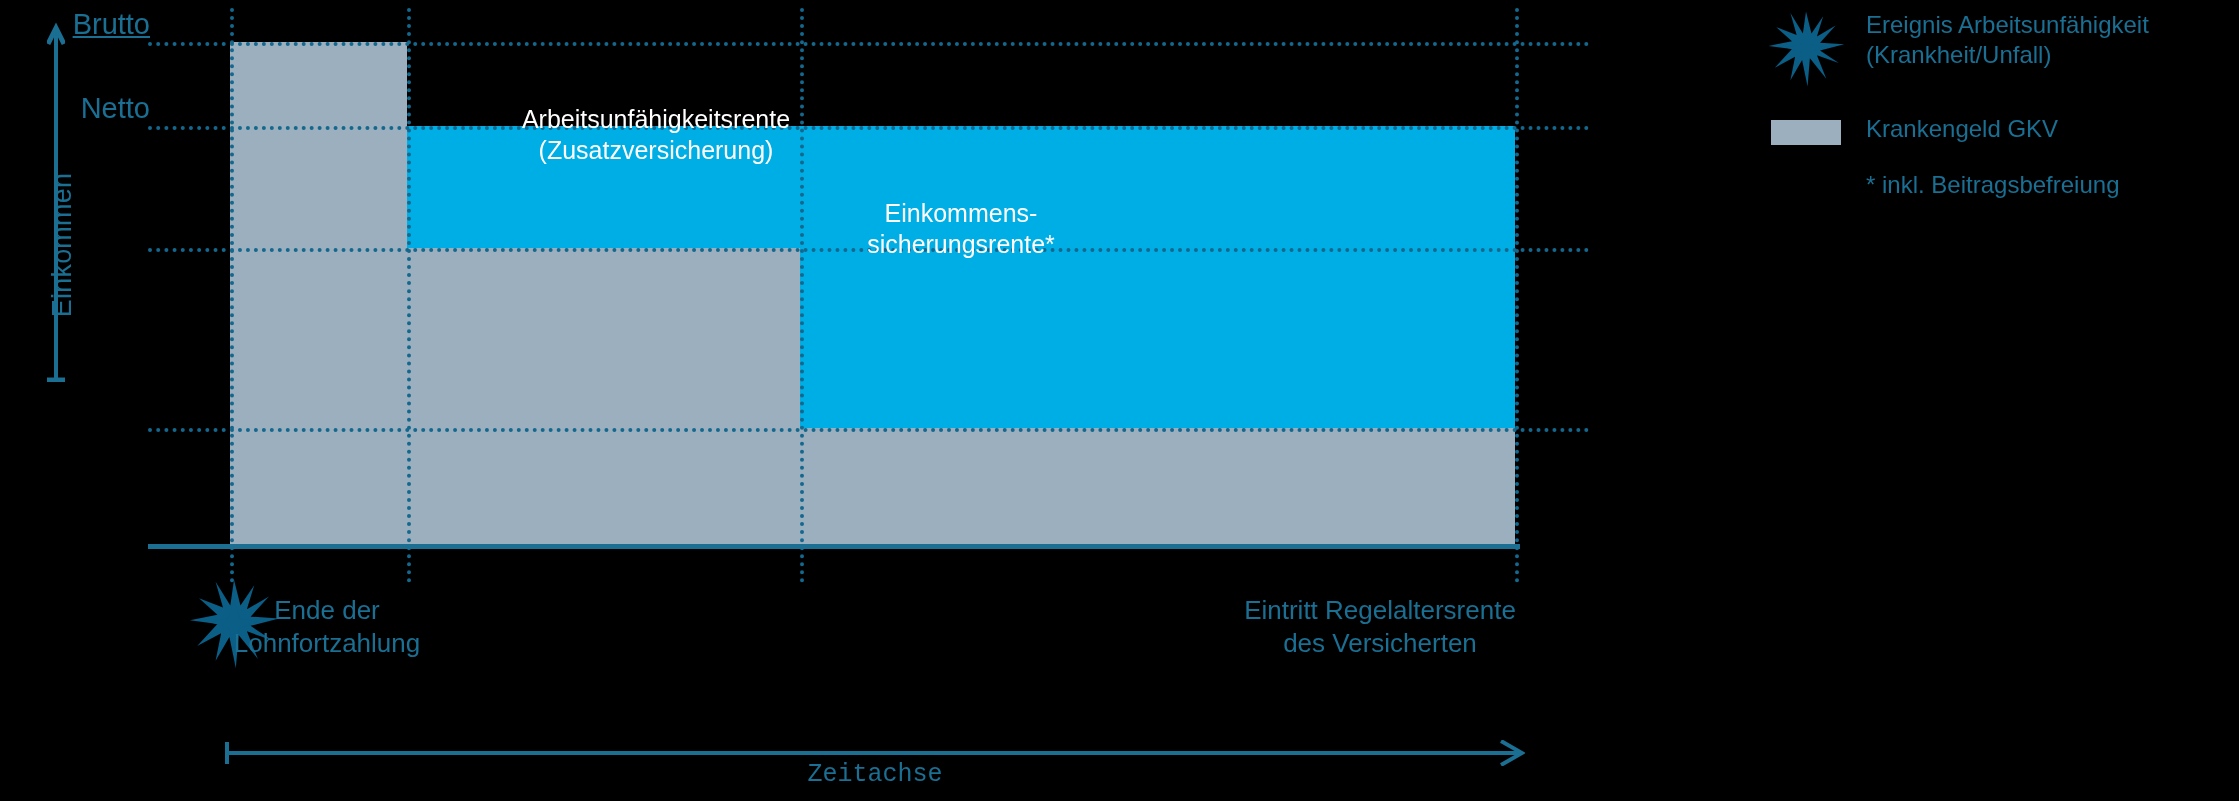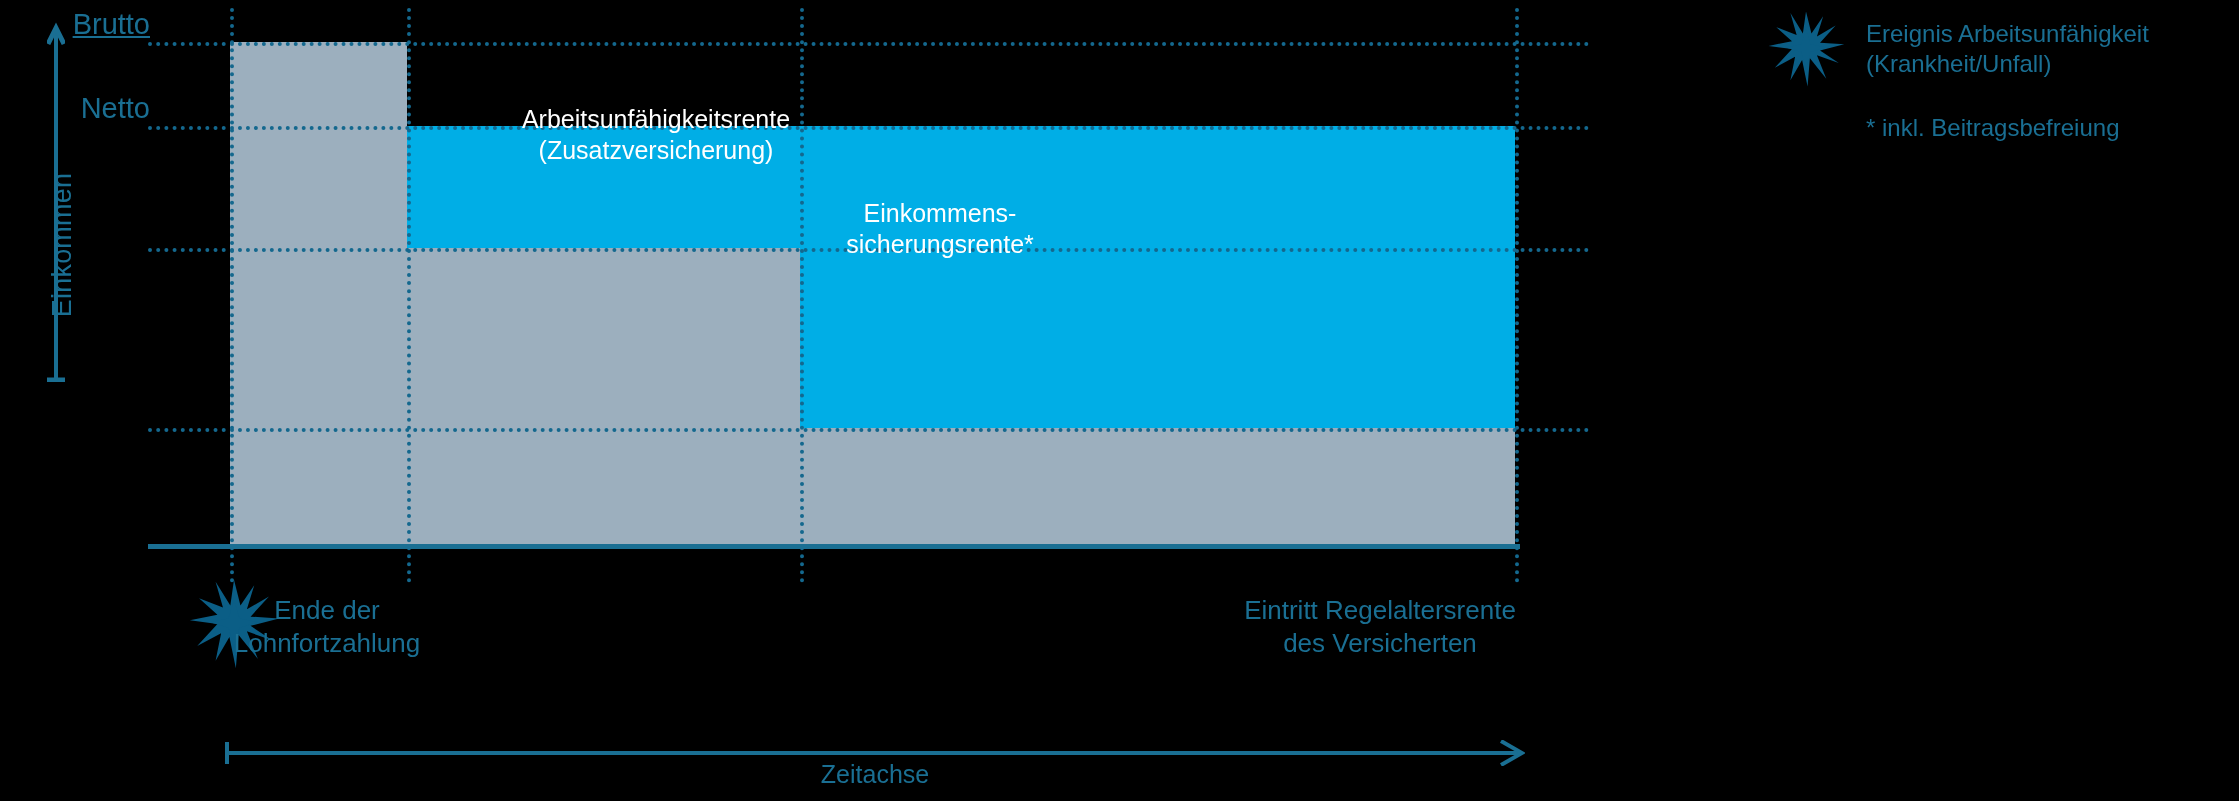--- a/index.html
+++ b/index.html
@@ -79,21 +79,21 @@
     font-weight: normal;
     text-align: center;
     line-height: 1.24;
     white-space: pre-line;
   }
   #label-au {
     left: 286px; top: 104px; width: 280px;
     font-size: 25px;
   }
   #label-esr {
-    left: 540px; top: 198px; width: 340px;
+    left: 561px; top: 198px; width: 340px;
     font-size: 25px;
   }
 
   
   .x-label {
     position: absolute;
     color: #1a6f93;
     font-weight: normal;
     font-size: 26px;
     text-align: center;
@@ -104,26 +104,26 @@
   #xlab-2 { left: 400px; top: 594px; width: 420px; }
   #xlab-3 { left: 1150px; top: 594px; width: 460px; }
 
   
   #burst-origin { position: absolute; left: 188px; top: 578px; width: 92px; height: 92px; }
 
   
   #time-axis { position: absolute; left: 225px; top: 740px; width: 1300px; height: 26px; }
   #time-axis-label {
     position: absolute; left: 225px; top: 760px; width: 1300px;
-    text-align: center; color: #1a6f93; font-size: 25px;
+    text-align: center; color: #1a6f93; font-size: 25px; font-family: Liberation Mono, monospace;
   }
 
   
   #legend { position: absolute; left: 1760px; top: 10px; width: 470px; }
-  .legend-row { position: relative; display: flex; align-items: center; margin-bottom: 26px; }
+  .legend-row { position: relative; display: flex; align-items: flex-start; margin-bottom: 26px; }
   .legend-mark { width: 92px; flex: 0 0 92px; display: flex; align-items: center; justify-content: center; }
   .legend-swatch { width: 70px; height: 25px; background: #9cafbe; margin-top: 6px; }
   .legend-text {
     color: #1a6f93; font-size: 24px; line-height: 1.26; white-space: pre-line;
     padding-left: 14px;
   }
   #legend-note { color: #1a6f93; font-size: 24px; padding-left: 106px; margin-top: 16px; }
 </style>
 </head>
 <body>
@@ -209,18 +209,24 @@
             50,2 57,30 72,8 64,34 88,20 68,42 99,44 68,52 92,68 64,58 76,88 55,62
             52,98 45,64 30,90 36,60 10,74 32,50 2,46 32,40 12,22 38,32 30,4 46,30"></polygon>
           <polygon fill="#0b5e86" points="50,24 56,44 76,48 56,54 50,76 44,54 24,48 44,44"></polygon>
         </svg>
       </div>
       <div class="legend-text">Ereignis Arbeitsunfähigkeit
 (Krankheit/Unfall)</div>
     </div>
 
 
+    <div class="legend-row">
+      <div class="legend-mark">
+        <div class="legend-swatch"></div>
+      </div>
+      <div class="legend-text">Krankengeld GKV</div>
+    </div>
 
 
     <div id="legend-note">* inkl. Beitragsbefreiung</div>
   </div>
 
 </div>
 
 </body></html>

